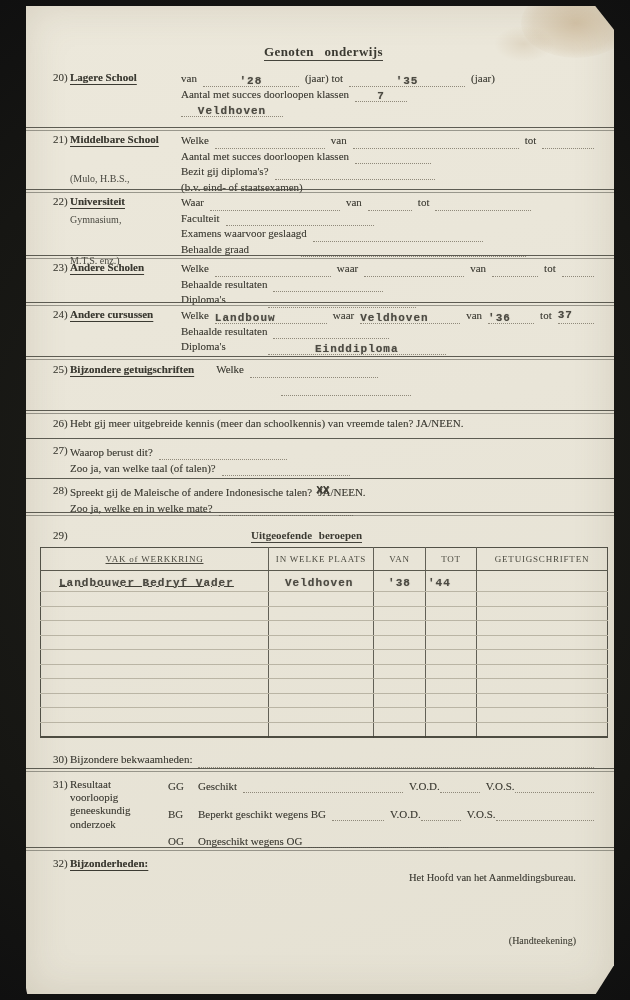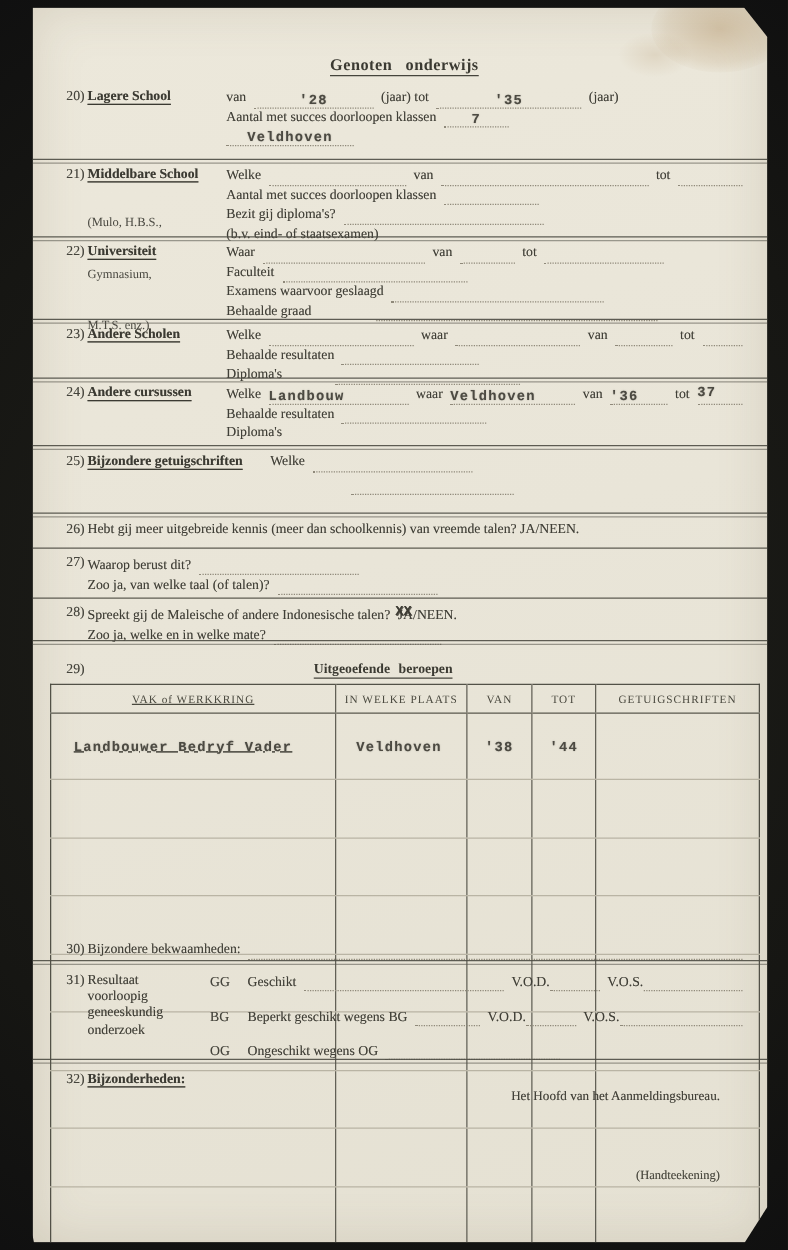--- a/index.html
+++ b/index.html
@@ -46,21 +46,21 @@
   .overwrap .xx{position:absolute;left:-2px;top:-2px;font-family:Liberation Mono, monospace;
     font-weight:bold;letter-spacing:0;color:#3e3c34;text-shadow:0.5px 0.5px 0 rgba(62,60,52,0.8);}
   .heading{position:absolute;left:225px;top:0;font-weight:bold;color:#3b3a32;
     border-bottom:1.1px solid #45443c;padding-bottom:1px;word-spacing:4px;}
   table.jobs{position:absolute;left:14px;top:541px;width:568px;border-collapse:collapse;
     border:1.5px solid rgba(74,73,63,0.95);border-bottom:2px solid rgba(68,67,57,0.95);table-layout:fixed;}
   table.jobs th{font-weight:normal;font-size:9px;letter-spacing:0.8px;color:#4a493f;
     border-bottom:1.5px solid rgba(74,73,63,0.9);border-left:1px solid rgba(74,73,63,0.85);
     padding:6px 2px;text-align:center;}
   table.jobs td{border-left:1px solid rgba(74,73,63,0.85);
-    border-bottom:1px solid rgba(148,142,124,0.55);height:13.5px;padding:16px 2px;overflow:hidden;}
+    border-bottom:1px solid rgba(148,142,124,0.55);height:13.5px;padding:0 2px;overflow:hidden;}
   table.jobs th:first-child,table.jobs td:first-child{border-left:none;text-decoration:underline;}
   table.jobs tr.data td{height:20px;vertical-align:middle;}
   table.jobs tbody tr:last-child td{border-bottom:none;}
   .vodvos{display:flex;align-items:flex-end;line-height:14px;white-space:nowrap;margin-bottom:12.5px;}
   .code{flex:0 0 30px;color:#45443c;}
   .sidecol{flex:0 0 98px;line-height:13.2px;}
   .right-text{position:absolute;right:38px;}
   .sign{font-size:10px;color:#4a493f;}
 </style>
 </head>
@@ -199,20 +199,21 @@
         <span class="fill" style="width:46px;text-align:left"><span class="typed">'36</span></span>
         <span class="lab print">tot</span>
         <span class="fill grow" style="text-align:left"><span class="typed" style="top:-2px">37</span></span>
       </span>
       <span class="fl">
         <span class="lab print">Behaalde resultaten</span>
         <span class="fill" style="width:116px"></span>
       </span>
       <span class="fl">
         <span class="lab print">Diploma's</span>
+        <span class="fill" style="width:178px;margin-left:36px"><span class="typed">Einddiploma</span></span>
       </span>
     </span>
   </div>
 
   <div class="rule d" style="top:350px"></div>
 
   <div class="sec" style="top:356px">
     <span class="fl">
       <span class="num print">25)</span>
       <span class="u print" style="margin-right:22px">Bijzondere getuigschriften</span>
@@ -286,21 +287,21 @@
         <th>VAN</th>
         <th>TOT</th>
         <th>GETUIGSCHRIFTEN</th>
       </tr>
     </thead>
     <tbody>
       <tr class="data">
         <td style="padding-left:18px"><span class="typed">Landbouwer Bedryf Vader</span></td>
         <td style="padding-left:16px"><span class="typed">Veldhoven</span></td>
         <td style="text-align:center"><span class="typed">'38</span></td>
-        <td style="text-align:center"><span class="typed">'44</span></td>
+        <td style="text-align:left"><span class="typed">'44</span></td>
         <td></td>
       </tr>
       <tr>
           <td></td>
           <td></td>
           <td></td>
           <td></td>
           <td></td>
         </tr>
       <tr>

